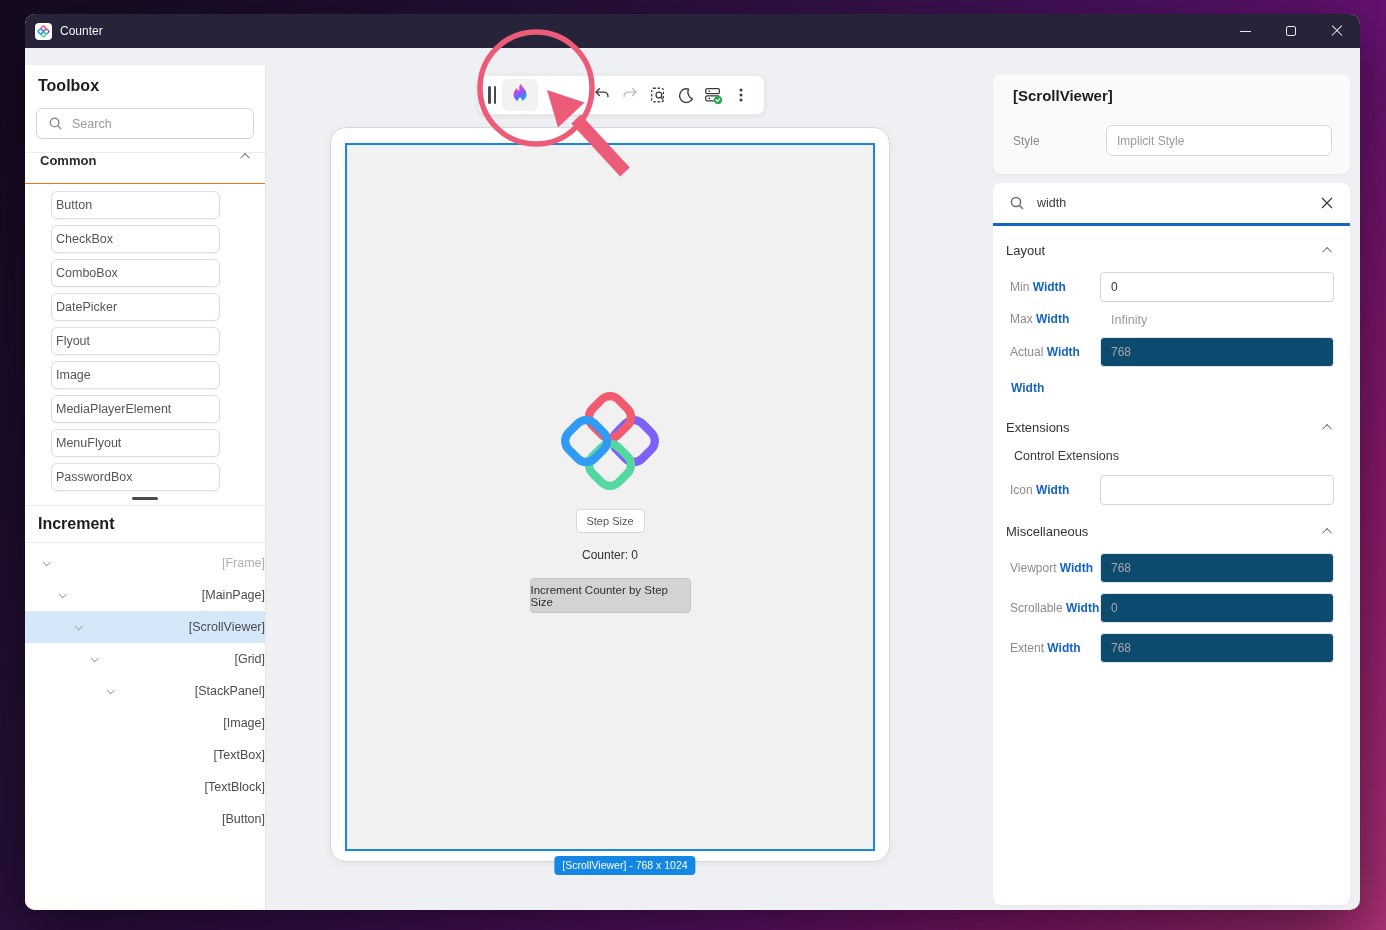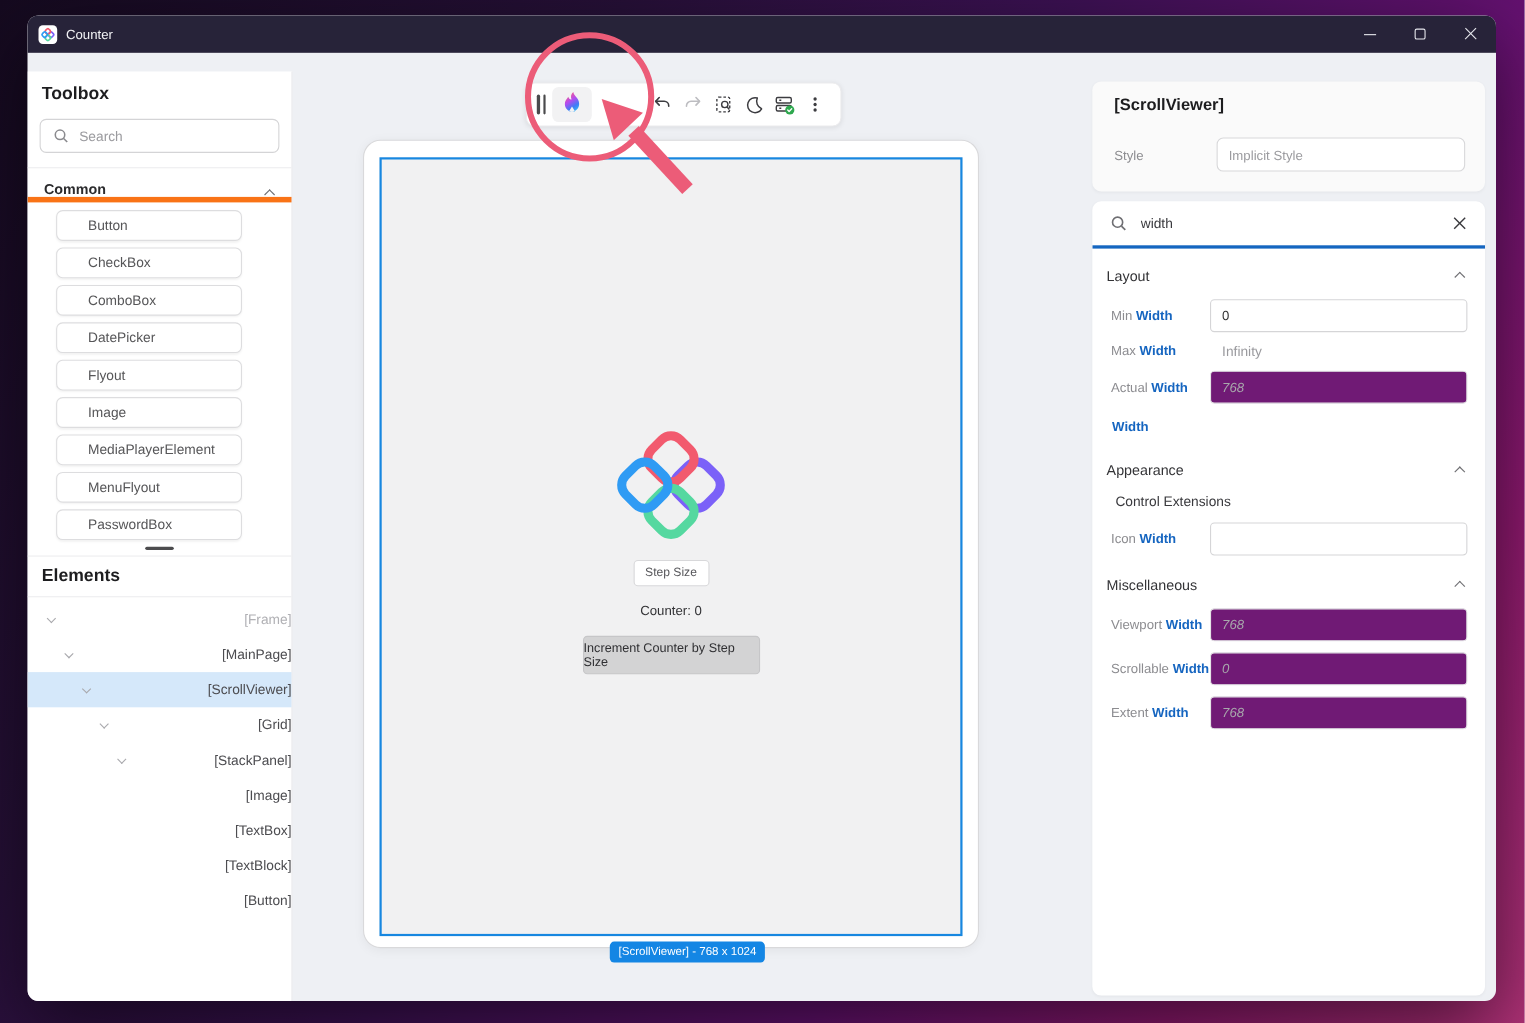--- a/index.html
+++ b/index.html
@@ -34,25 +34,25 @@
 
   
   .sidebar { width:241px; background:#fff; border-right:1px solid #e6e6ea; position:relative; }
   .tb-title { margin:12px 0 0 13px; font-size:16px; font-weight:bold; color:#1d1d1f; }
   .searchbox { margin:13px 11px 0 11px; height:31px; border:1px solid #d4d4d6; border-radius:6px; background:#fff;
                display:flex; align-items:center; gap:9px; padding:0 11px; }
   .searchbox input { border:none; outline:none; flex:1; font-size:12.5px; color:#555; font-family:inherit; background:transparent; }
   .searchbox input::placeholder { color:#9b9b9f; }
   .hr { height:1px; background:#ededef; }
   .hr-1 { margin-top:13px; }
-  .common-row { height:31px; display:flex; align-items:flex-end; justify-content:space-between; padding:0 15px; border-bottom:5px solid #f97316; }
+  .common-row { height:31px; display:flex; align-items:flex-start; justify-content:space-between; padding:0 15px; border-bottom:1px solid #f97316; }
   .common-label { font-size:13px; font-weight:bold; color:#2b2b2d; }
   .tb-items { padding:7px 0 0 26px; }
   .tb-item { width:169px; height:28px; border:1px solid #dddddf; border-radius:6px; background:#fff;
-             box-shadow:0 1px 2px rgba(0,0,0,.05); display:flex; align-items:center; padding-left:28px;
+             box-shadow:0 1px 2px rgba(0,0,0,.05); display:flex; align-items:center; padding-left:4px;
              font-size:12.5px; color:#565658; margin-bottom:6px; }
   .splitter { width:26px; height:3px; background:#4b4b4d; border-radius:2px; margin:3px auto 5px auto; }
   .el-title { margin:9px 0 9px 13px; font-size:16px; font-weight:bold; color:#1d1d1f; }
   .tree { padding-top:4px; }
   .tree-row { height:32px; display:flex; align-items:center; font-size:12.5px; color:#4c4c50;justify-content:space-between; }
   .tree-row.selected { background:#d5e8fa; }
   .tree-row.dimmed .tree-label { color:#b0b0b4; }
   .chev-slot { width:15px; display:flex; justify-content:center; }
   .chev-down { width:6px; height:6px; border-right:1.4px solid #a9a9ad; border-bottom:1.4px solid #a9a9ad; transform:rotate(45deg) translateY(-1px); }
   .chev-up { width:7px; height:7px; border-left:1.4px solid #6f6f73; border-top:1.4px solid #6f6f73; transform:rotate(45deg) translateY(2px); }
@@ -100,21 +100,21 @@
   .psearch { height:43px; display:flex; align-items:center; gap:12px; padding:0 16px; border-bottom:3px solid #1566c0; }
   .psearch input { border:none; outline:none; flex:1; font-size:12.5px; color:#3a3a3e; font-family:inherit; background:transparent; }
   .pbody { padding:14px 16px 0 12px; }
   .sect-head { display:flex; align-items:center; justify-content:space-between; height:20px; margin:0 2px 12px 1px; }
   .sect-label { font-size:13px; color:#333336; }
   .prow { display:flex; align-items:center; margin-bottom:10px; }
   .plabel { width:95px; font-size:12px; color:#8c8c90; line-height:15px; padding-left:5px; }
   .plabel b { color:#1565c0; font-weight:bold; }
   .pinput { flex:1; height:30px; border:1px solid #d5d5d7; border-radius:4px; background:#fff; padding:0 10px;
             font-size:12px; color:#333; font-family:inherit; outline:none; }
-  .pinput.ro { background:#701a75; border-color:#e4e4e6; color:#a8a8ac;font-style:italic; }
+  .pinput.ro { background:#0c4a6e; border-color:#e4e4e6; color:#a8a8ac; }
   .ptext { flex:1; font-size:12.5px; color:#9a9a9e; padding-left:11px; }
   .plain-width { font-size:12px; margin:14px 0 22px 6px; }
   .plain-width b { color:#1565c0; font-weight:bold; }
   .subhead { font-size:12.5px; color:#39393d; margin:0 0 12px 9px; }
   .mb-appear { margin-top:22px; }
   .mb-misc { margin-top:16px; }
 </style>
 </head>
 <body>
 
@@ -178,21 +178,21 @@
         <div class="tb-item">ComboBox</div>
         <div class="tb-item">DatePicker</div>
         <div class="tb-item">Flyout</div>
         <div class="tb-item">Image</div>
         <div class="tb-item">MediaPlayerElement</div>
         <div class="tb-item">MenuFlyout</div>
         <div class="tb-item">PasswordBox</div>
       </div>
       <div class="splitter"></div>
       <div class="hr"></div>
-      <div class="el-title">Elements</div>
+      <div class="el-title">Increment</div>
       <div class="hr"></div>
       <div class="tree">
         <div class="tree-row dimmed d0">
           <span class="chev-slot">
               <span class="chev-down"></span>
             </span>
           <span class="tree-label">[Frame]</span>
         </div>
         <div class="tree-row d1">
           <span class="chev-slot">
@@ -350,21 +350,21 @@
             <span class="plabel"><span>Max </span><b>Width</b></span>
             <span class="ptext">Infinity</span>
           </div>
           <div class="prow">
             <span class="plabel"><span>Actual </span><b>Width</b></span>
             <input class="pinput ro" readonly="" value="768" style="">
           </div>
           <div class="plain-width"><b>Width</b></div>
 
           <div class="sect-head mb-appear">
-            <span class="sect-label">Appearance</span>
+            <span class="sect-label">Extensions</span>
             <span class="chev-up"></span>
           </div>
           <div class="subhead">Control Extensions</div>
           <div class="prow">
             <span class="plabel"><span>Icon </span><b>Width</b></span>
             <input class="pinput" value="" style="">
           </div>
 
           <div class="sect-head mb-misc">
             <span class="sect-label">Miscellaneous</span>

